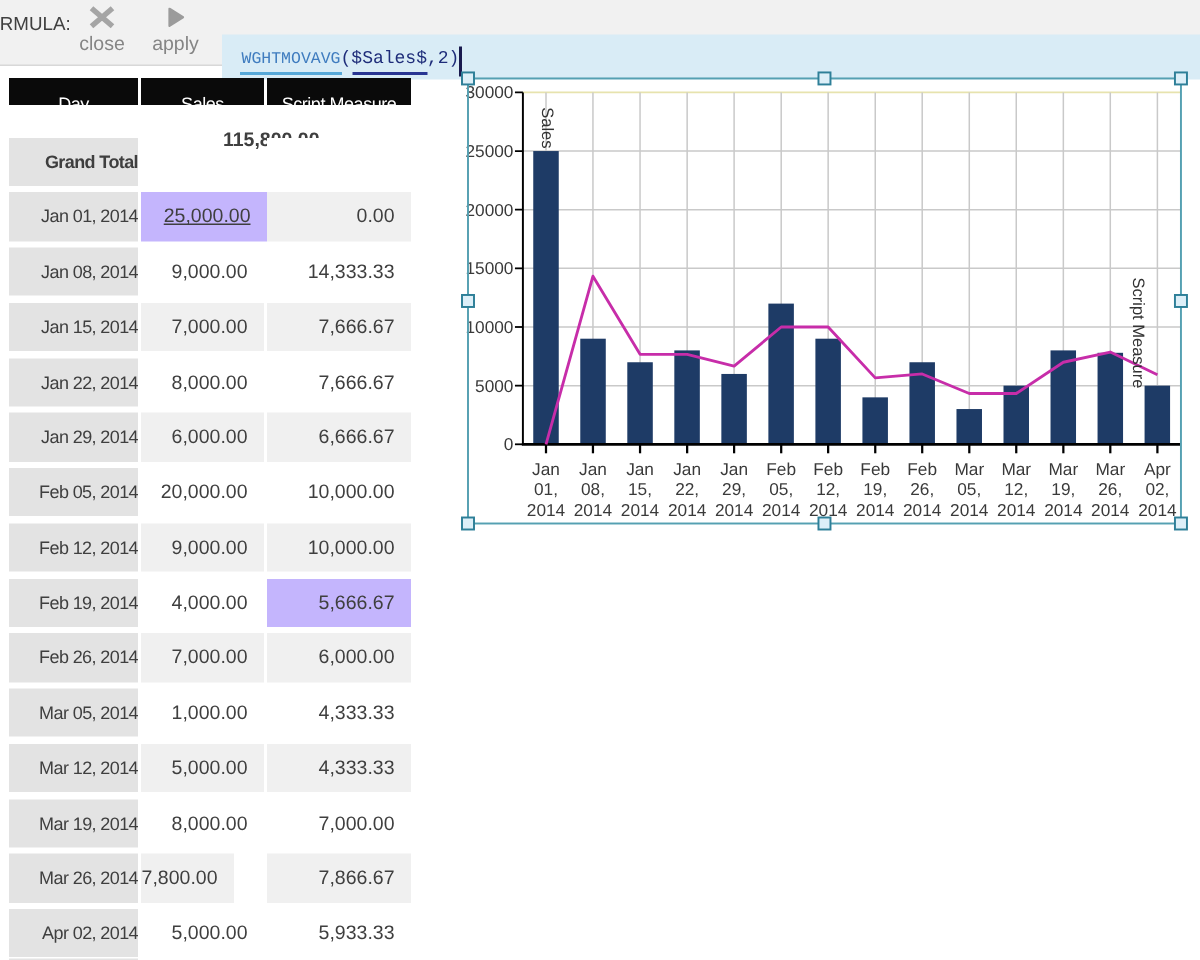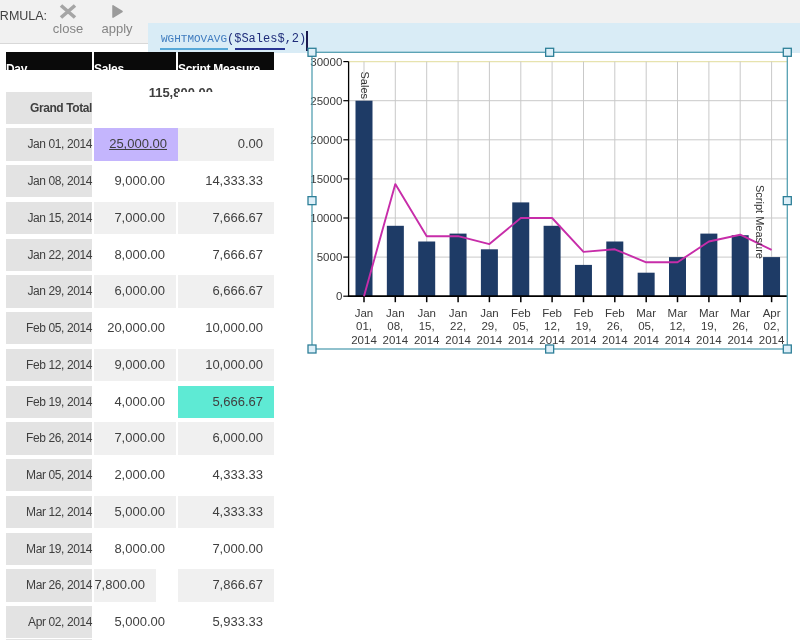--- a/index.html
+++ b/index.html
@@ -8,21 +8,21 @@
 #flabel { position:absolute; left:-17.5px; top:9px; font-size:12.5px; color:#404040; }
 .iclab { position:absolute; top:21px; font-size:13px; color:#858585; width:50px; text-align:center; }
 #ffield { position:absolute; left:148px; top:3px; width:652px; height:30px; background:#d9ecf6;margin-top:20px; }
 #ftext { position:absolute; left:13px; top:9px; font-family:"Liberation Mono", monospace;
   font-size:12px; white-space:pre; color:#1f2d7a; }
 #ftext .fn { color:#3f7cbf; font-size:11px; }
 .ul1 { position:absolute; left:12px; top:25px; width:68px; height:2px; background:#56a8d8; }
 .ul2 { position:absolute; left:86.5px; top:25px; width:50px; height:2px; background:#283593; }
 .cursor { position:absolute; left:158px; top:8px; width:1.8px; height:20px; background:#1a1a4e; }
 .hc { position:absolute; top:52px; height:18px; background:#0a0a0a; color:#fff;
-  font-weight:bold; font-size:12px; letter-spacing:-0.3px; text-align:left; line-height:35.5px; }
+  font-weight:normal; font-size:12px; letter-spacing:-0.3px; text-align:center; line-height:35.5px; }
 .dc { position:absolute; left:6px; width:86px; height:32.3px; background:#e3e3e3;
   font-size:12px; letter-spacing:-0.4px; color:#3f3f3f; text-align:right; line-height:32.3px; }
 .nc { position:absolute; height:32.3px; font-size:13px; color:#3f3f3f;
   text-align:right; line-height:32.3px; padding-right:11px; }
 </style></head>
 <body>
 <div id="toolbar">
   <div id="flabel">FORMULA:</div>
   <svg style="position:absolute;left:59px;top:4px;" width="18" height="15" viewBox="0 0 18 15">
     <path d="M2 1.5 L16 13.5 M16 1.5 L2 13.5" stroke="#a5a5a5" stroke-width="3.6"></path>
@@ -61,26 +61,26 @@
 <div class="nc" style="left:94px;width:82px;top:275.4px;background:#f0f0f0;">6,000.00</div>
 <div class="nc" style="left:178px;width:96px;top:275.4px;background:#f0f0f0;">6,666.67</div>
 <div class="dc" style="top:312.1px;">Feb 05, 2014</div>
 <div class="nc" style="left:94px;width:82px;top:312.1px;background:#ffffff;">20,000.00</div>
 <div class="nc" style="left:178px;width:96px;top:312.1px;background:#ffffff;">10,000.00</div>
 <div class="dc" style="top:348.9px;">Feb 12, 2014</div>
 <div class="nc" style="left:94px;width:82px;top:348.9px;background:#f0f0f0;">9,000.00</div>
 <div class="nc" style="left:178px;width:96px;top:348.9px;background:#f0f0f0;">10,000.00</div>
 <div class="dc" style="top:385.6px;">Feb 19, 2014</div>
 <div class="nc" style="left:94px;width:82px;top:385.6px;background:#ffffff;">4,000.00</div>
-<div class="nc" style="left:178px;width:96px;top:385.6px;background:#5eead4;">5,666.67</div>
+<div class="nc" style="left:178px;width:96px;top:385.6px;background:#c4b5fd;">5,666.67</div>
 <div class="dc" style="top:422.4px;">Feb 26, 2014</div>
 <div class="nc" style="left:94px;width:82px;top:422.4px;background:#f0f0f0;">7,000.00</div>
 <div class="nc" style="left:178px;width:96px;top:422.4px;background:#f0f0f0;">6,000.00</div>
 <div class="dc" style="top:459.1px;">Mar 05, 2014</div>
-<div class="nc" style="left:94px;width:82px;top:459.1px;background:#ffffff;">2,000.00</div>
+<div class="nc" style="left:94px;width:82px;top:459.1px;background:#ffffff;">1,000.00</div>
 <div class="nc" style="left:178px;width:96px;top:459.1px;background:#ffffff;">4,333.33</div>
 <div class="dc" style="top:495.9px;">Mar 12, 2014</div>
 <div class="nc" style="left:94px;width:82px;top:495.9px;background:#f0f0f0;">5,000.00</div>
 <div class="nc" style="left:178px;width:96px;top:495.9px;background:#f0f0f0;">4,333.33</div>
 <div class="dc" style="top:532.6px;">Mar 19, 2014</div>
 <div class="nc" style="left:94px;width:82px;top:532.6px;background:#ffffff;">8,000.00</div>
 <div class="nc" style="left:178px;width:96px;top:532.6px;background:#ffffff;">7,000.00</div>
 <div class="dc" style="top:569.4px;">Mar 26, 2014</div>
 <div class="nc" style="left:94px;width:62px;top:569.4px;background:#f0f0f0;">7,800.00</div>
 <div class="nc" style="left:178px;width:96px;top:569.4px;background:#f0f0f0;">7,866.67</div>

